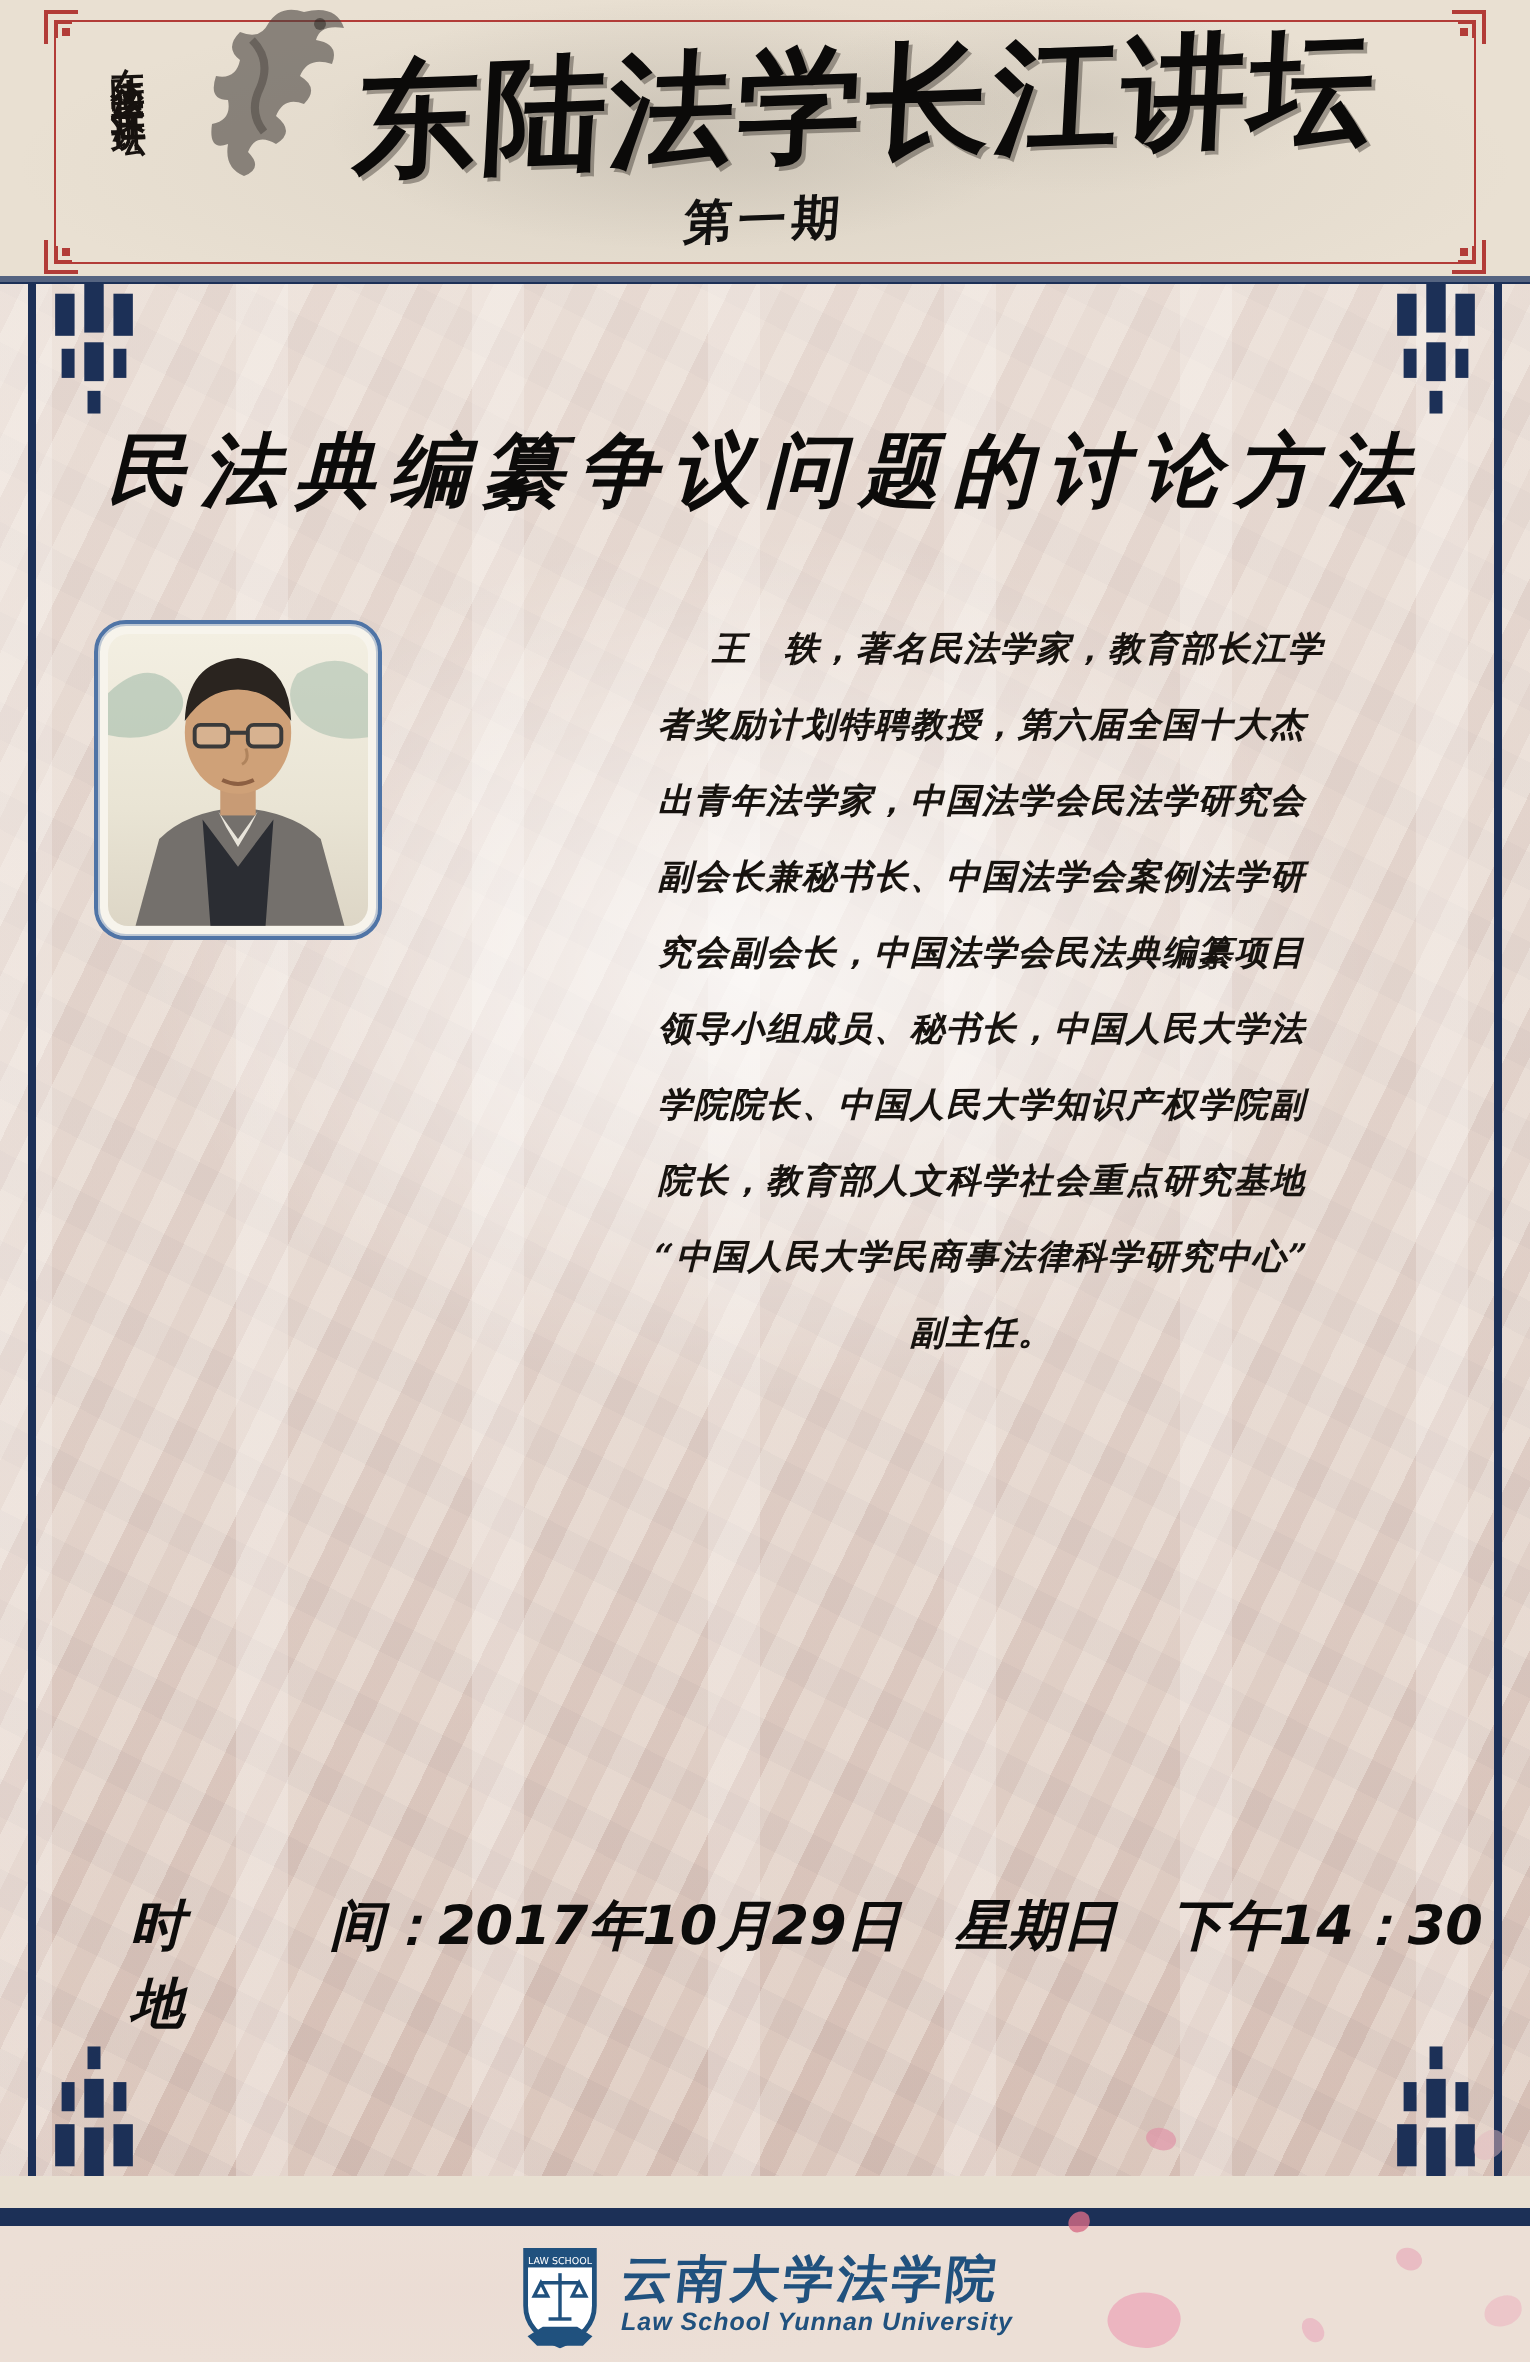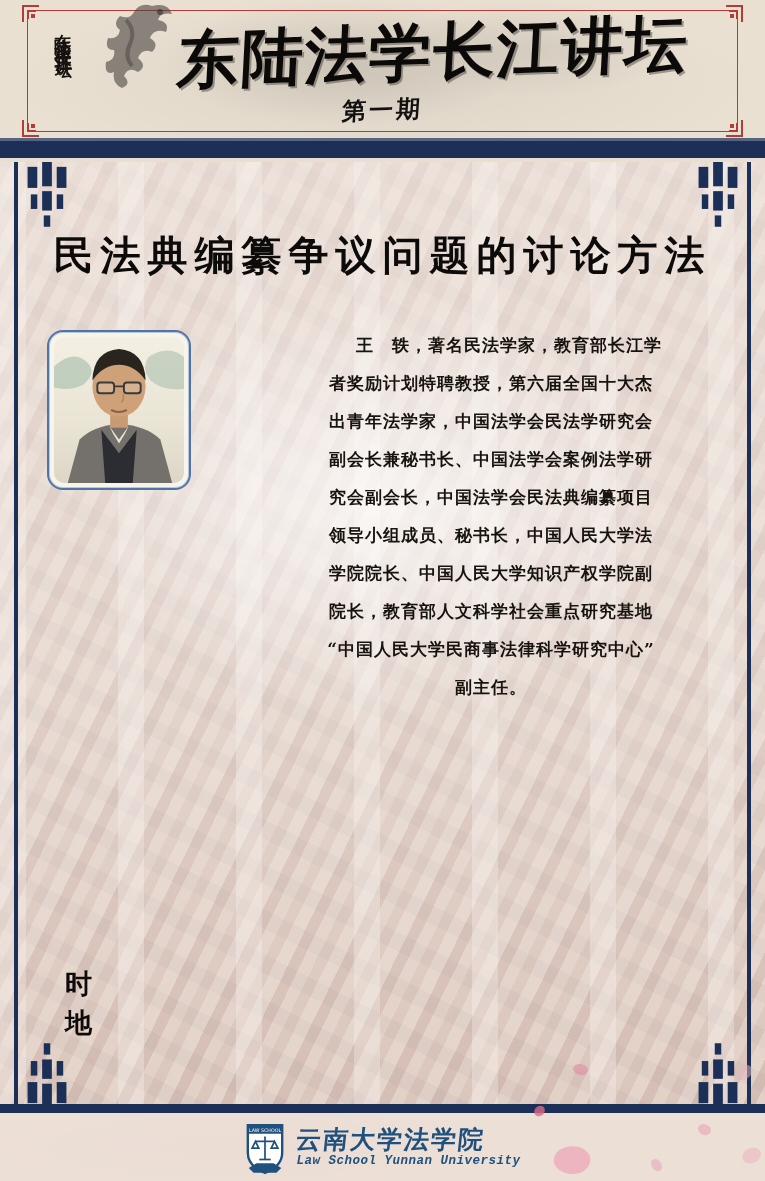--- a/index.html
+++ b/index.html
@@ -37,28 +37,28 @@
   .issue { position:absolute; left:0; top:94px; width:100%; text-align:center;
     font-family:"DejaVu Serif", serif; font-weight:900; font-size:24px;
     color:#121110; transform:rotate(-2deg) skewX(-6deg); letter-spacing:3px; }
 
   
   .bar-top { position:absolute; left:0; top:138px; width:765px; height:20px; background:#1c3057;
     box-shadow:inset 0 3px 0 rgba(255,255,255,0.25); }
   .bar-bottom { position:absolute; left:0; top:1104px; width:765px; height:9px; background:#1c3057; }
 
   
-  .main-area { position:absolute; left:0; top:162px; width:765px; height:946px;
+  .main-area { position:absolute; left:0; top:142px; width:765px; height:946px;
     background:
       radial-gradient(ellipse 430px 300px at 50% 36%, rgba(255,255,255,0.72), rgba(255,255,255,0) 72%),
       linear-gradient(180deg, rgba(248,242,236,0.62) 0%, rgba(248,242,236,0.48) 55%, rgba(244,230,220,0.28) 100%),
       repeating-linear-gradient(90deg, rgba(255,255,255,0.30) 0 26px, rgba(255,255,255,0) 26px 118px),
       repeating-linear-gradient(116deg, rgba(152,99,88,0.26) 0 11px, rgba(219,194,182,0.20) 11px 23px, rgba(173,128,115,0.22) 23px 34px, rgba(233,216,205,0.22) 34px 47px),
       repeating-linear-gradient(27deg, rgba(120,110,122,0.12) 0 17px, rgba(205,188,182,0.10) 17px 40px),
-      #dccbc1; }
+      #dccbc1; font-style: italic; }
   .side-line { position:absolute; top:0; bottom:0; width:4px; background:#1c3057; }
   .side-line.left { left:14px; } .side-line.right { right:14px; }
   .fret { position:absolute; width:46px; height:68px; }
   .fret svg { display:block; width:100%; height:100%; }
   .fret-tl { left:24px; top:0; }
   .fret-tr { right:24px; top:0; transform:scaleX(-1); }
   .fret-bl { left:24px; bottom:0; transform:scaleY(-1); }
   .fret-br { right:24px; bottom:0; transform:scale(-1,-1); }
 
   .lecture-title { position:absolute; left:28px; top:66px; width:709px; text-align:center;
@@ -94,21 +94,21 @@
   .footer { position:absolute; left:0; top:1113px; width:765px; height:68px;
     background:
       radial-gradient(ellipse 300px 50px at 30% 50%, rgba(235,220,212,0.8), rgba(235,220,212,0) 80%),
       #ecdfd6;
     display:flex; align-items:center; justify-content:center; gap:10px; }
   .crest { width:42px; height:54px; margin-top:4px; }
   .crest svg { width:100%; height:100%; }
   .org-text { display:flex; flex-direction:column; }
   .org-cn { font-family:"DejaVu Serif", serif; font-weight:900; font-size:25px;
     color:#20517e; transform:skewX(-6deg); letter-spacing:2px; line-height:28px; }
-  .org-en { font-family:Liberation Mono, monospace; font-weight:700; font-style:italic;
+  .org-en { font-family:Liberation Sans, sans-serif; font-weight:700; font-style:italic;
     font-size:12.5px; color:#20517e; letter-spacing:0.5px; }
 
   
   .petal { position:absolute; border-radius:62% 44% 58% 46%; }
   .petal-1 { left:573px; top:1064px; width:15px; height:11px; background:#de8fa5; opacity:.65; transform:rotate(24deg); }
   .petal-2 { left:534px; top:1106px; width:11px; height:10px; background:#d76b86; opacity:.8; transform:rotate(-15deg); }
   .petal-3 { left:554px; top:1146px; width:36px; height:28px; background:#eda3b6; opacity:.7; transform:rotate(12deg); }
   .petal-4 { left:698px; top:1124px; width:13px; height:11px; background:#e8a9b9; opacity:.65; transform:rotate(40deg); }
   .petal-5 { left:736px; top:1066px; width:17px; height:13px; background:#e3b9c0; opacity:.5; transform:rotate(-30deg); }
   .petal-6 { left:650px; top:1160px; width:13px; height:10px; background:#eaa9ba; opacity:.6; transform:rotate(65deg); }
@@ -256,20 +256,21 @@
 院长，教育部人文科学社会重点研究基地
 “中国人民大学民商事法律科学研究中心”
 副主任。</div>
 
     <div class="people">
     </div>
 
     <div class="schedule">
       <div class="schedule-row">
         <span class="schedule-label">时</span>
+        <span>间：2017年10月29日　星期日　下午14：30</span>
       </div>
       <div class="schedule-row">
         <span class="schedule-label">地</span>
       </div>
     </div>
   </div>
 
   <div class="bar-bottom"></div>
 
   <div class="footer">

